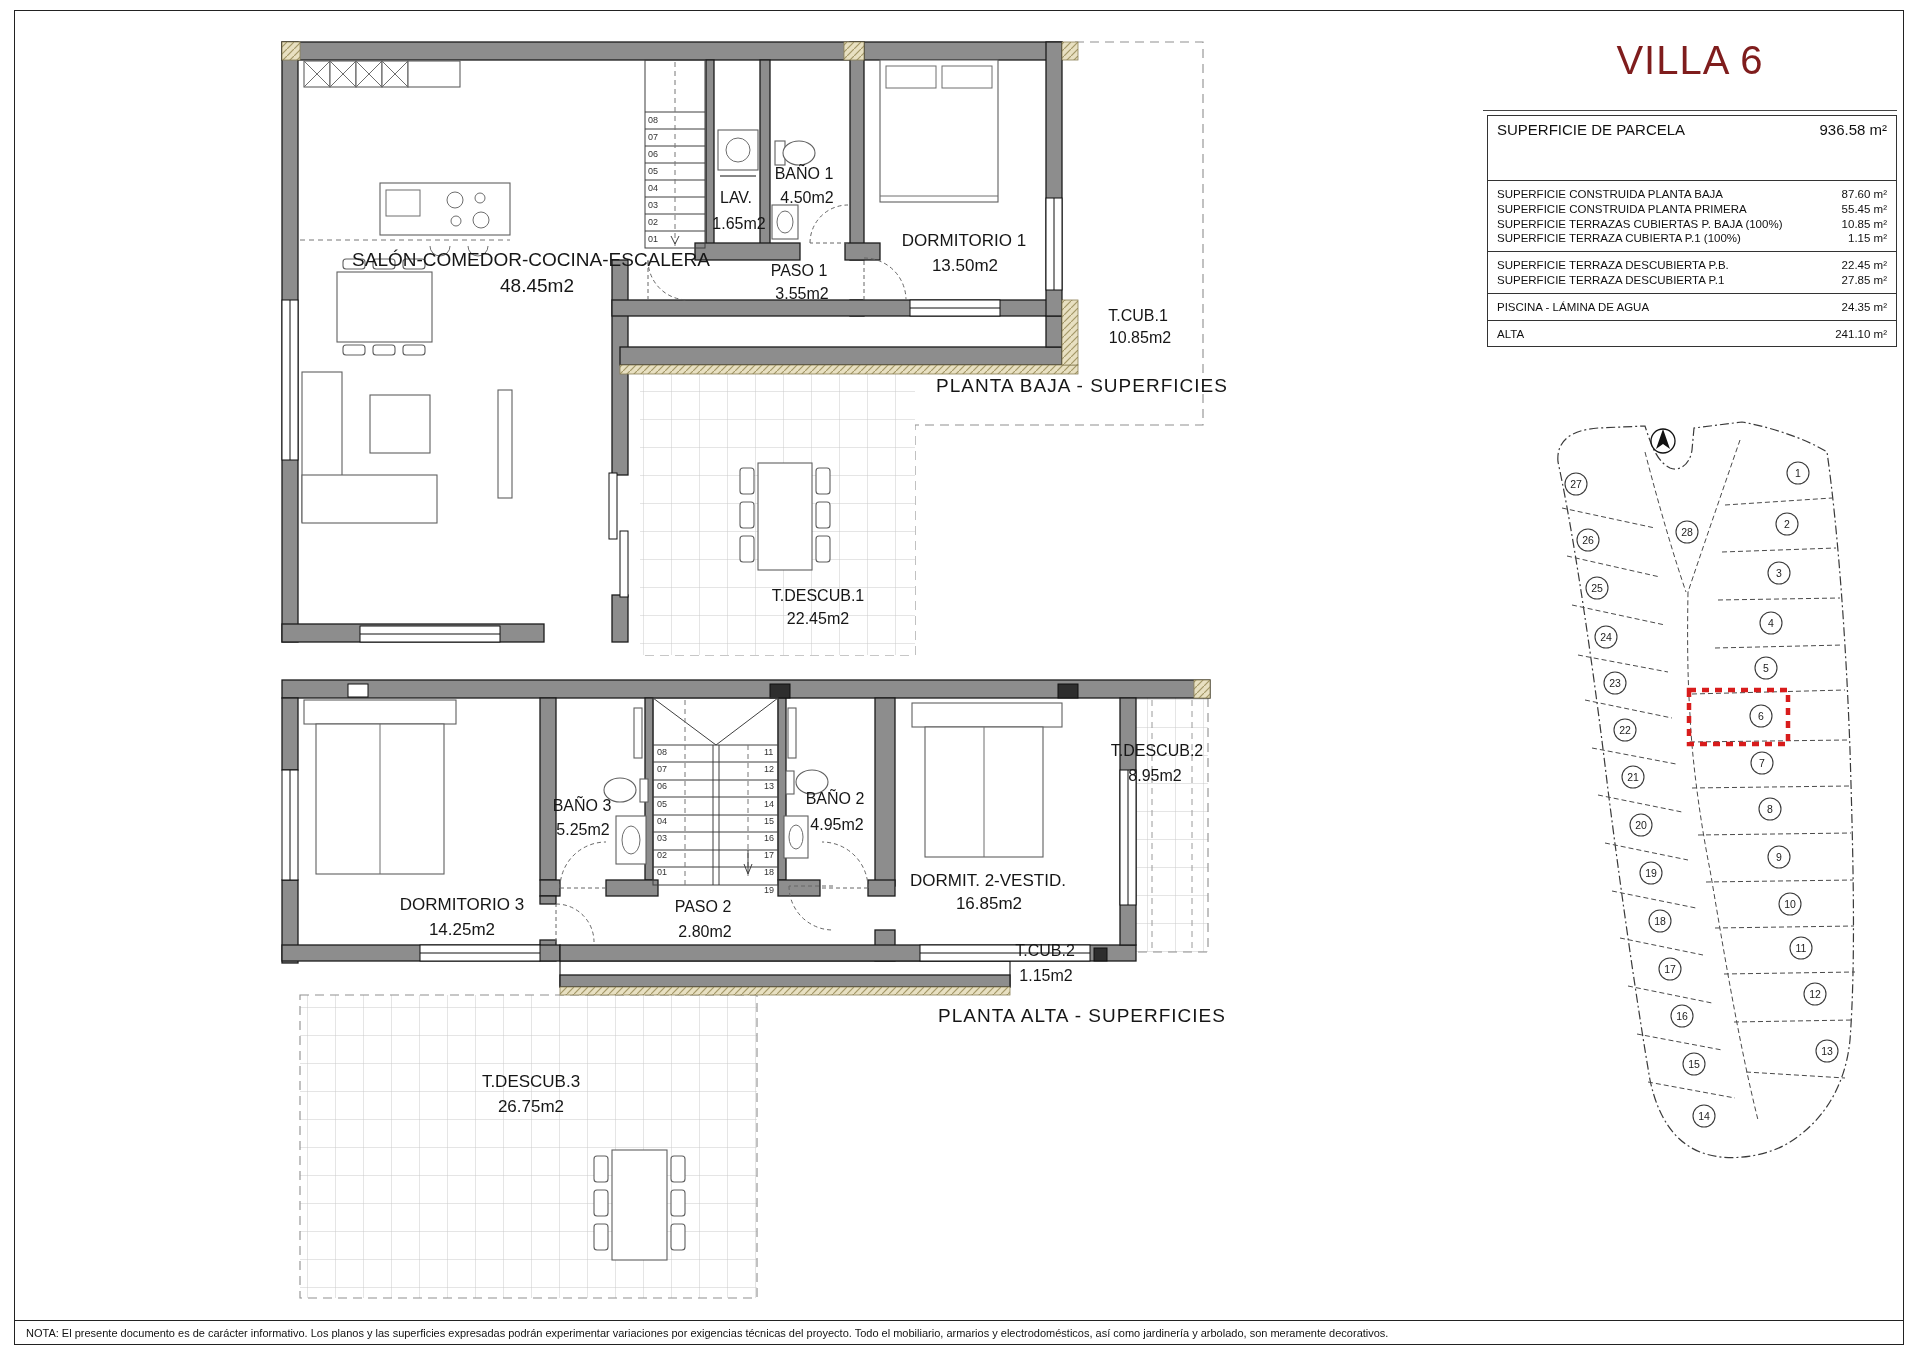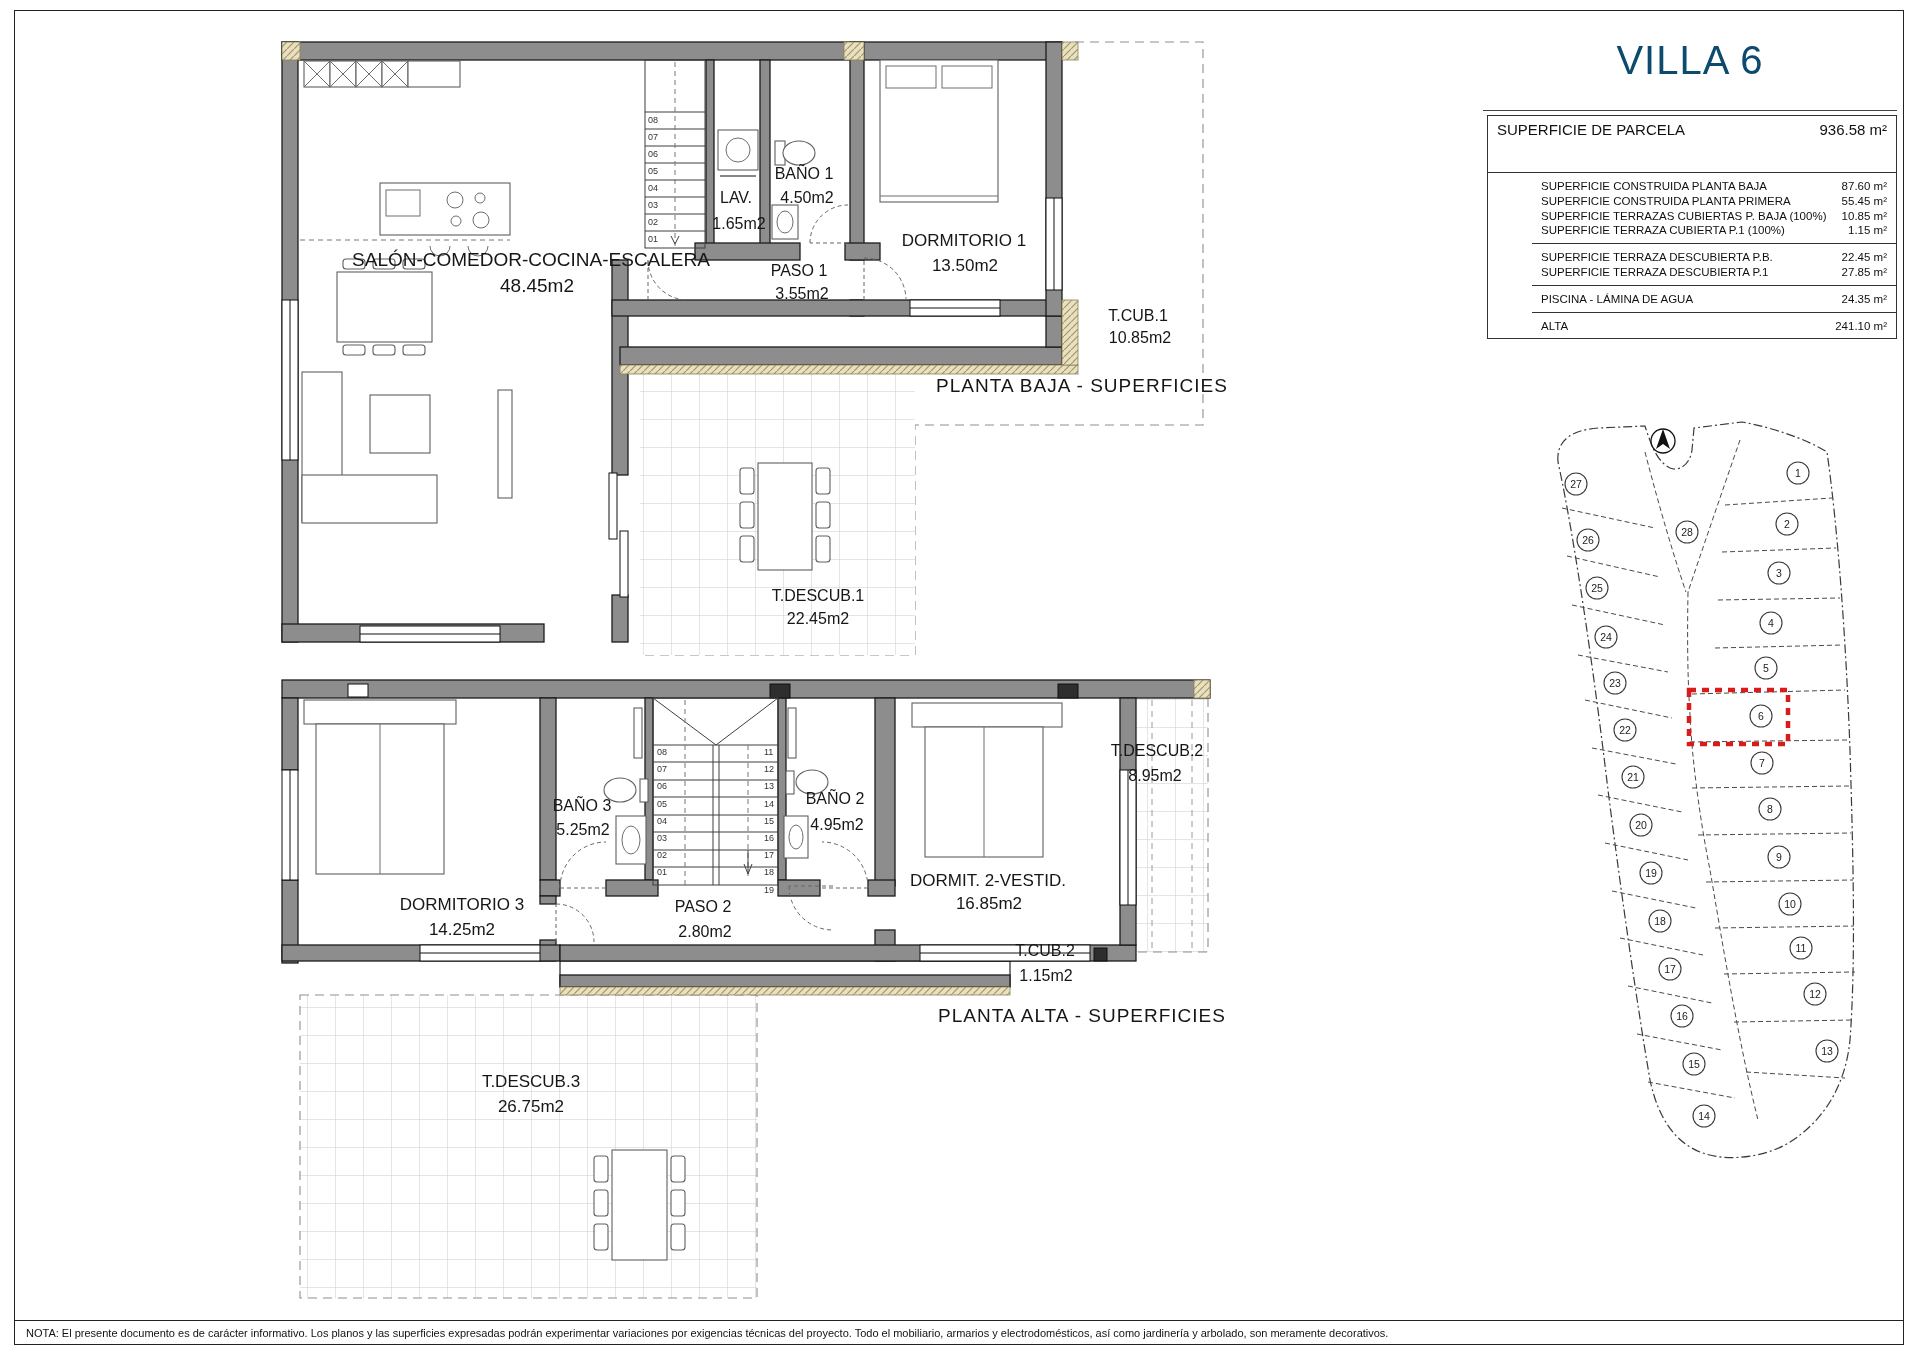--- a/index.html
+++ b/index.html
@@ -31,27 +31,27 @@
   .sn{font-size:9px;fill:#333;text-anchor:start;}
   .lot{fill:none;stroke:#4a4a4a;stroke-width:1;stroke-dasharray:5 3;}
   .outer{fill:none;stroke:#3a3a3a;stroke-width:1.2;stroke-dasharray:9 3 2 3;}
   .pnum-c{fill:#fff;stroke:#3a3a3a;stroke-width:1.1;}
   .pnum-t{font-size:10.5px;fill:#222;text-anchor:middle;}
   .red{fill:none;stroke:#d81c1c;stroke-width:4.5;stroke-dasharray:7 6;}
 
   
   #title-block{position:absolute;left:1483px;top:12px;width:414px;height:99px;
                border-bottom:1.2px solid #444;box-sizing:border-box;text-align:center;}
-  #title-block .t{font-size:40px;letter-spacing:1px;color:#0c4a6e;line-height:96px;}
+  #title-block .t{font-size:40px;letter-spacing:1px;color:#7f1d1d;line-height:96px;}
 
   
   .tblbox{position:absolute;left:1487px;width:410px;border:1.6px solid #333;
           box-sizing:border-box;background:#fff;}
   #tbl-box1{top:115px;}
-  #tbl-box2{top:172px;padding-left:44px;}
+  #tbl-box2{top:180px;}
   .trow{display:flex;justify-content:space-between;align-items:center;
         font-size:15px;color:#111;padding:0 9px;height:26px;}
   #tbl-box1 .trow + .trow{border-top:1.4px solid #333;margin-top:44px;}
   .tsec{padding:6px 9px 5px 9px;}
   .tsec + .tsec{border-top:1.4px solid #333;}
   .srow{display:flex;justify-content:space-between;font-size:11.5px;color:#111;
         line-height:14.8px;}
   .tval{white-space:nowrap;}
 
   

